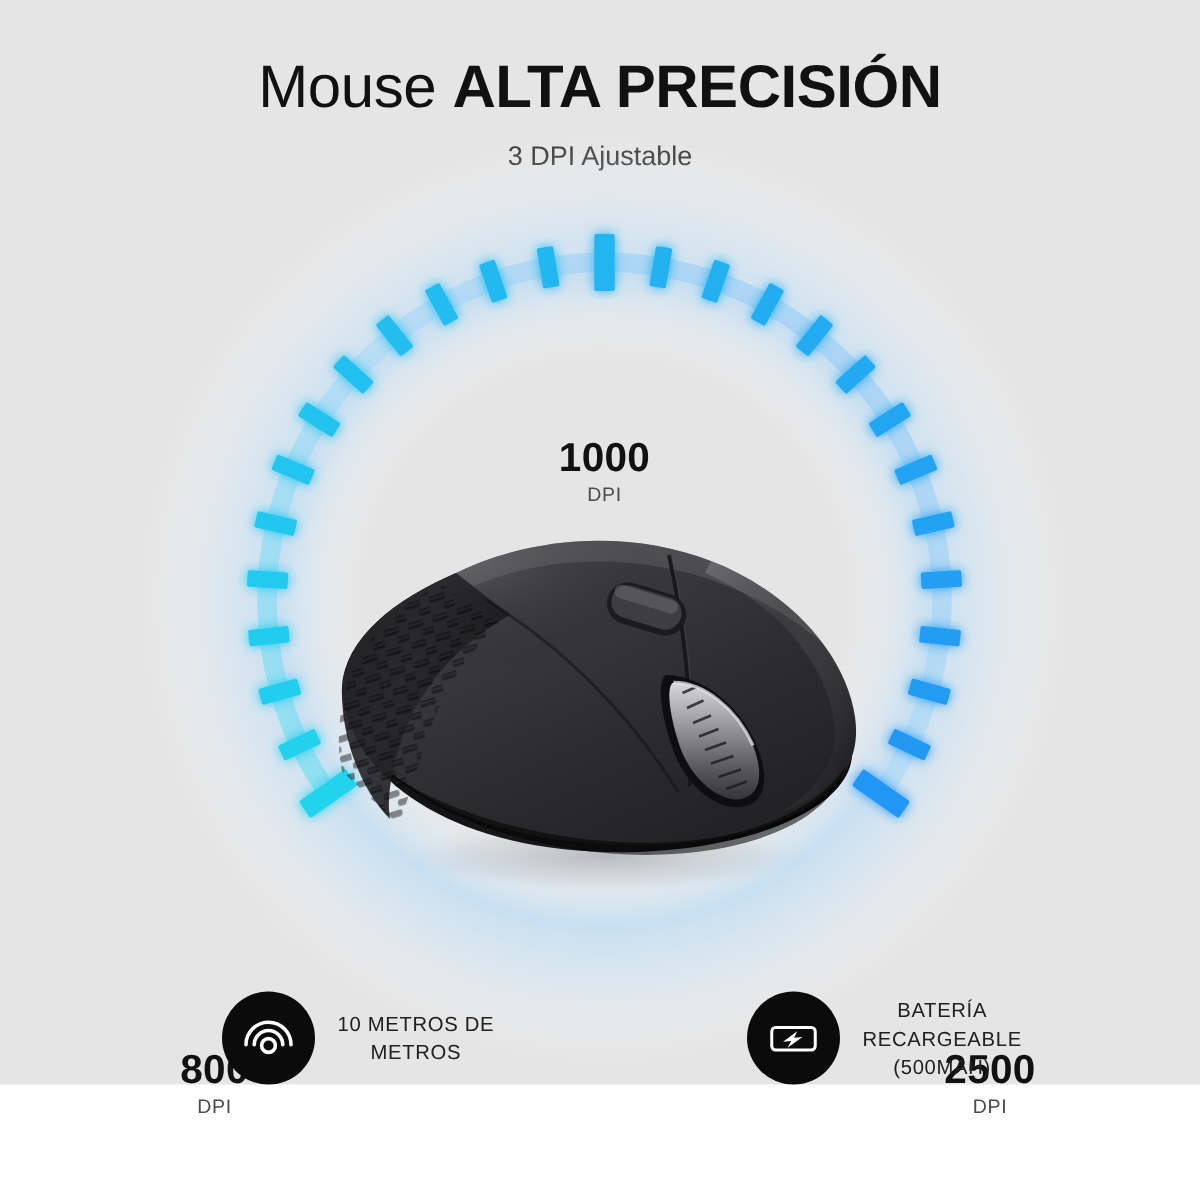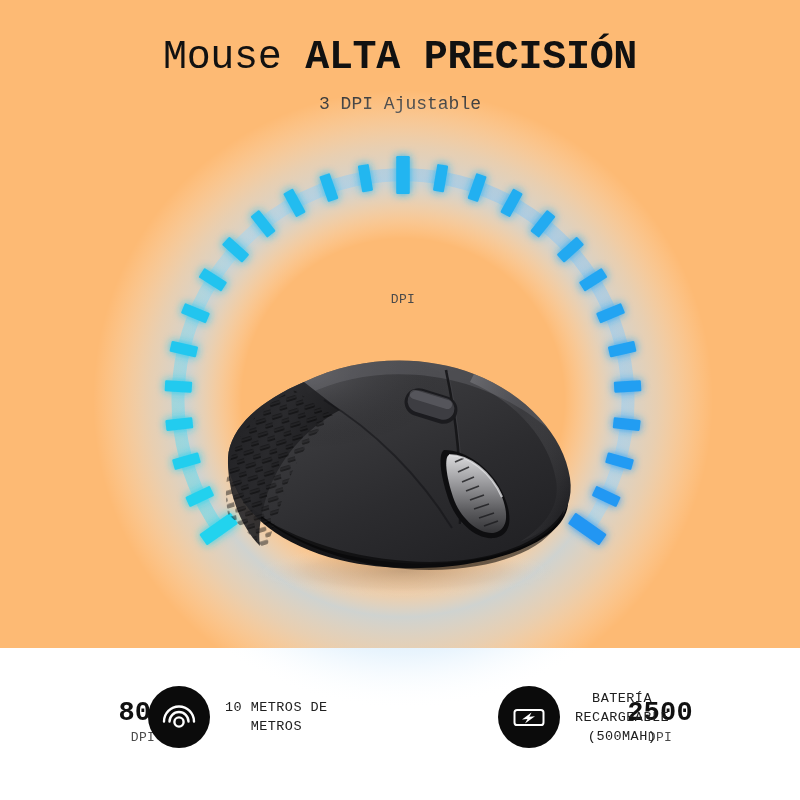--- a/index.html
+++ b/index.html
@@ -13,23 +13,22 @@
     font-family: "Liberation Sans", sans-serif;
     overflow: hidden;
     position: relative;
     -webkit-font-smoothing: antialiased;
   }
 
   #page {
     position: absolute;
     inset: 0;
     width: 800px;
-    height: 648px;
-    background: #fdba74;
-    font-family: Liberation Mono, monospace;
+    height: 723px;
+    background: #e5e5e5;
   }
 
   
   .header {
     position: absolute;
     top: 34px;
     left: 0;
     width: 800px;
     text-align: center;
   }
@@ -102,21 +101,21 @@
     top: 338px;
     width: 390px;
     height: 265px;
   }
   .mouse-svg { display: block; width: 390px; height: 265px; overflow: visible; }
 
   
   .features {
     position: absolute;
     left: 0;
-    top: 665px;
+    top: 640px;
     width: 800px;
     height: 104px;
   }
   .feature {
     position: absolute;
     top: 0;
     display: flex;
     align-items: center;
     gap: 15px;
     height: 104px;
@@ -207,20 +206,21 @@
           <rect x="-5.50" y="-13.50" width="11" height="27" rx="1.2" fill="#21a2f2" transform="translate(622.17,219.09) rotate(76.92)"></rect>
           <rect x="-5.50" y="-13.50" width="11" height="27" rx="1.2" fill="#219ff2" transform="translate(627.59,256.41) rotate(86.54)"></rect>
           <rect x="-5.50" y="-13.50" width="11" height="27" rx="1.2" fill="#219df2" transform="translate(626.70,294.12) rotate(96.15)"></rect>
           <rect x="-5.50" y="-13.50" width="11" height="27" rx="1.2" fill="#219bf3" transform="translate(619.53,331.15) rotate(105.77)"></rect>
           <rect x="-5.50" y="-13.50" width="11" height="27" rx="1.2" fill="#2198f3" transform="translate(606.28,366.46) rotate(115.38)"></rect>
           <rect x="-6.75" y="-19.00" width="13.5" height="38" rx="1.2" fill="#2196f3" transform="translate(587.31,399.05) rotate(125.00)"></rect>
         </g>
     </svg>
 
     <div class="dpi-label" id="dpi-top">
+      <div class="value">1000</div>
       <div class="unit">DPI</div>
     </div>
     <div class="dpi-label" id="dpi-left">
       <div class="value">800</div>
       <div class="unit">DPI</div>
     </div>
     <div class="dpi-label" id="dpi-right">
       <div class="value">2500</div>
       <div class="unit">DPI</div>
     </div>

